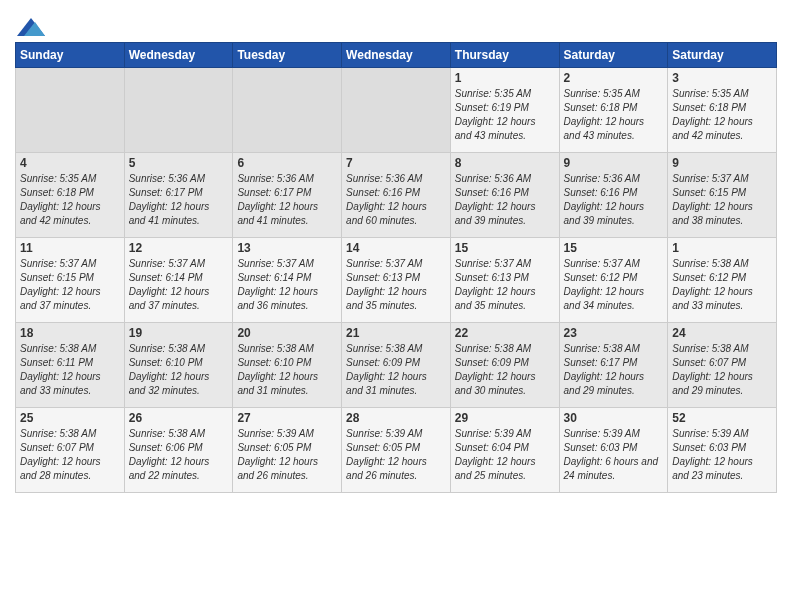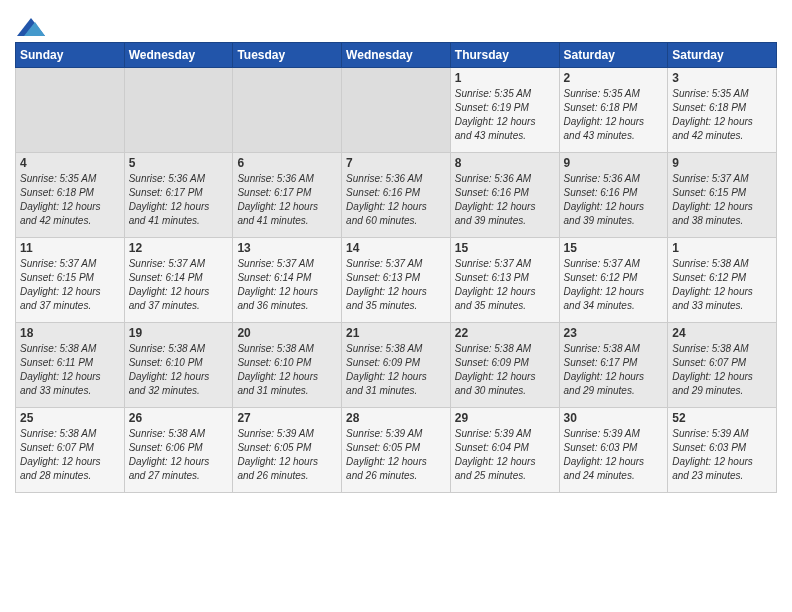--- a/index.html
+++ b/index.html
@@ -248,37 +248,37 @@
           <div class="cell-content"><span>Sunrise: 5:38 AM</span><br><span>Sunset: 6:07 PM</span><br><span>Daylight: 12 hours and 29 minutes.</span></div>
         </td>
       </tr>
       <tr>
         <td>
           <span class="day-number">25</span>
           <div class="cell-content"><span>Sunrise: 5:38 AM</span><br><span>Sunset: 6:07 PM</span><br><span>Daylight: 12 hours and 28 minutes.</span></div>
         </td>
         <td>
           <span class="day-number">26</span>
-          <div class="cell-content"><span>Sunrise: 5:38 AM</span><br><span>Sunset: 6:06 PM</span><br><span>Daylight: 12 hours and 27 minutes.</span></div>
+          <div class="cell-content"><span>Sunrise: 5:38 AM</span><br><span>Sunset: 6:06 PM</span><br><span>Daylight: 12 hours and 22 minutes.</span></div>
         </td>
         <td>
           <span class="day-number">27</span>
           <div class="cell-content"><span>Sunrise: 5:39 AM</span><br><span>Sunset: 6:05 PM</span><br><span>Daylight: 12 hours and 26 minutes.</span></div>
         </td>
         <td>
           <span class="day-number">28</span>
           <div class="cell-content"><span>Sunrise: 5:39 AM</span><br><span>Sunset: 6:05 PM</span><br><span>Daylight: 12 hours and 26 minutes.</span></div>
         </td>
         <td>
           <span class="day-number">29</span>
           <div class="cell-content"><span>Sunrise: 5:39 AM</span><br><span>Sunset: 6:04 PM</span><br><span>Daylight: 12 hours and 25 minutes.</span></div>
         </td>
         <td>
           <span class="day-number">30</span>
-          <div class="cell-content"><span>Sunrise: 5:39 AM</span><br><span>Sunset: 6:03 PM</span><br><span>Daylight: 12 hours and 24 minutes.</span></div>
+          <div class="cell-content"><span>Sunrise: 5:39 AM</span><br><span>Sunset: 6:03 PM</span><br><span>Daylight: 6 hours and 24 minutes.</span></div>
         </td>
         <td>
           <span class="day-number">52</span>
           <div class="cell-content"><span>Sunrise: 5:39 AM</span><br><span>Sunset: 6:03 PM</span><br><span>Daylight: 12 hours and 23 minutes.</span></div>
         </td>
       </tr>
     </tbody>
 </table>
 
 </body></html>

